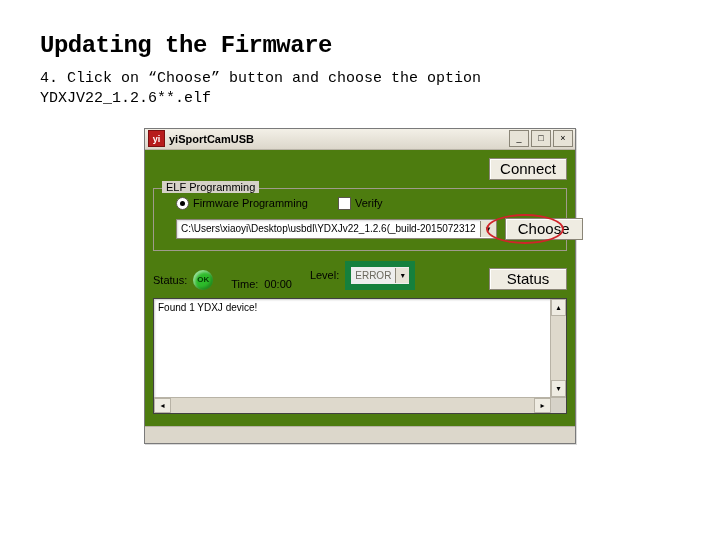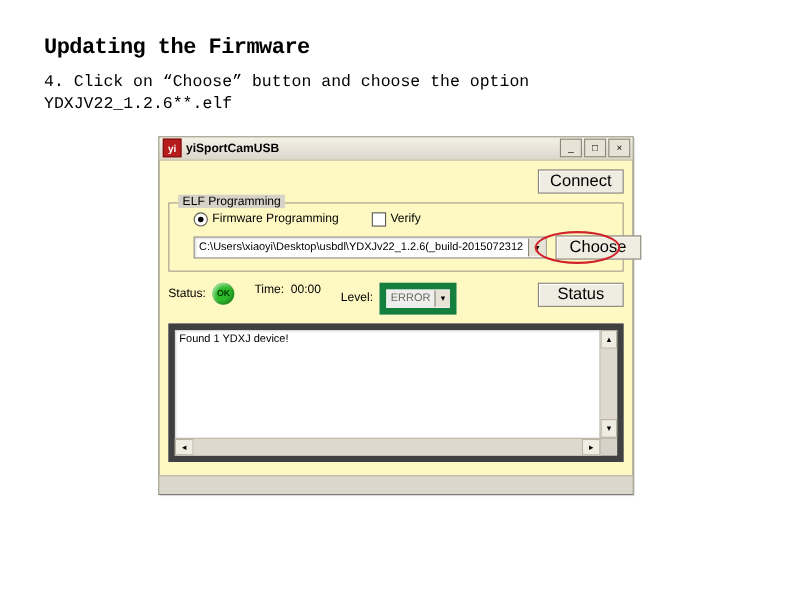--- a/index.html
+++ b/index.html
@@ -1,47 +1,47 @@
 <!DOCTYPE html>
 <html><head>
 <meta charset="utf-8">
 <style>
   html,body{margin:0;padding:0;width:720px;height:540px;background:#fff;font-family:"Courier New",monospace;color:#000}
   .page{padding:32px 40px 0 40px}
-  h1{font-family:"Courier New",monospace;font-size:20px;font-weight:bold;margin:0 0 10px 0;letter-spacing:-0.5px}
+  h1{font-family:"Courier New",monospace;font-size:24px;font-weight:bold;margin:0 0 10px 0;letter-spacing:-0.5px}
   .step{font-family:"Courier New",monospace;font-size:15px;line-height:1.35;margin:0 0 18px 0;max-width:540px}
   .win-wrap{display:flex;justify-content:center}
-  .window{width:430px;border:1px solid #7a7a7a;background:#fef9c3;font-family:Tahoma,Arial,sans-serif;font-size:11px;color:#000;box-shadow:1px 1px 0 rgba(0,0,0,.15)}
+  .window{width:430px;border:1px solid #7a7a7a;background:#4d7c0f;font-family:Tahoma,Arial,sans-serif;font-size:11px;color:#000;box-shadow:1px 1px 0 rgba(0,0,0,.15)}
   .titlebar{height:20px;background:linear-gradient(#f3f0e7,#dcd7cb);border-bottom:1px solid #b8b3a6;display:flex;align-items:center;padding:0 2px 0 3px}
   .app-icon{width:15px;height:15px;background:#b71c1c;border:1px solid #7a1010;margin-right:4px;display:flex;align-items:center;justify-content:center;color:#fff;font-size:9px;font-weight:bold;font-family:Arial,sans-serif}
   .title-txt{flex:1;font-weight:bold;font-size:11px}
   .tb-btns{display:flex;gap:2px}
   .tb-btn{width:18px;height:15px;border:1px solid #8a8577;background:#e7e3d7;display:flex;align-items:center;justify-content:center;font-size:9px;line-height:1;cursor:default}
   .client{padding:8px 8px 2px 8px}
   .toprow{display:flex;justify-content:flex-end;gap:8px;margin-bottom:8px}
   .btn{min-width:64px;height:20px;border:1px solid #8a8577;background:#efece2;font-family:Tahoma,Arial,sans-serif;font-size:15px;padding:0 6px;display:inline-flex;align-items:center;justify-content:center;box-shadow:inset 1px 1px 0 #fff}
   .fieldset{border:1px solid #a09b8d;padding:8px 8px 10px 22px;position:relative;margin-bottom:10px}
   .legend{position:absolute;top:-8px;left:8px;background:#d6d2c8;padding:0 4px;font-size:11px}
   .radio-row{display:flex;align-items:center;gap:30px;margin-bottom:8px}
   .radio{width:11px;height:11px;border:1px solid #5a564b;border-radius:50%;background:#fff;display:inline-flex;align-items:center;justify-content:center;margin-right:4px}
   .radio .dot{width:5px;height:5px;background:#000;border-radius:50%}
   .chk{width:11px;height:11px;border:1px solid #5a564b;background:#fff;display:inline-block;margin-right:4px}
   .lbl{font-size:11px}
   .path-row{display:flex;align-items:center;gap:8px}
   .combo{flex:1;height:18px;border:1px solid #8a8577;background:#fff;display:flex;align-items:center;box-shadow:inset 1px 1px 2px rgba(0,0,0,.15)}
   .combo-text{flex:1;padding:0 4px;font-size:10px;white-space:nowrap;overflow:hidden;text-overflow:clip}
   .combo-btn{width:15px;height:16px;border-left:1px solid #8a8577;background:#e7e3d7;display:flex;align-items:center;justify-content:center;font-size:9px}
   .highlight-oval{position:absolute;width:74px;height:26px;border:2px solid #d0242a;border-radius:50%;pointer-events:none}
-  .status-row{display:flex;align-items:flex-start;gap:18px;margin-bottom:8px;font-size:11px}
+  .status-row{display:flex;align-items:flex-end;gap:18px;margin-bottom:8px;font-size:11px}
   .status-row .pair{display:flex;align-items:center;gap:6px}
   .ok-badge{width:20px;height:20px;background:#2dbb2a;border-radius:50%;display:flex;align-items:center;justify-content:center;color:#063b05;font-size:8px;font-weight:bold;box-shadow:inset -2px -2px 3px rgba(0,0,0,.25),inset 2px 2px 3px rgba(255,255,255,.5)}
   .sel{width:58px;height:17px;border:6px solid #15803d;background:#eee;display:flex;align-items:center}
   .sel-text{flex:1;padding:0 4px;font-size:10px;color:#6b685e}
   .sel-btn{width:14px;height:15px;border-left:1px solid #8a8577;background:#e7e3d7;display:flex;align-items:center;justify-content:center;font-size:8px}
-  .log{height:108px;border:6px solid #404040;background:#fff;box-shadow:inset 1px 1px 2px rgba(0,0,0,.2);padding:3px 4px;font-size:10px;position:relative;margin-bottom:10px}
+  .log{height:108px;border:1px solid #404040;background:#fff;box-shadow:inset 1px 1px 2px rgba(0,0,0,.2);padding:3px 4px;font-size:10px;position:relative;margin-bottom:10px}
   .vscroll{position:absolute;top:0;right:0;bottom:16px;width:15px;background:#e7e3d7;border-left:1px solid #b8b3a6;display:flex;flex-direction:column}
   .sbtn{height:15px;border:1px solid #b8b3a6;background:#efece2;display:flex;align-items:center;justify-content:center;font-size:8px}
   .strack{flex:1;background:#ded9cc}
   .hscroll{position:absolute;left:0;right:15px;bottom:0;height:15px;background:#e7e3d7;border-top:1px solid #b8b3a6;display:flex}
   .hbtn{width:15px;border:1px solid #b8b3a6;background:#efece2;display:flex;align-items:center;justify-content:center;font-size:8px}
   .htrack{flex:1;background:#ded9cc}
   .corner{position:absolute;right:0;bottom:0;width:15px;height:15px;background:#d6d2c8;border-left:1px solid #b8b3a6;border-top:1px solid #b8b3a6}
   .statusbar{height:16px;border-top:1px solid #b8b3a6;background:#dcd7cb}
   .rel{position:relative}
 </style>

